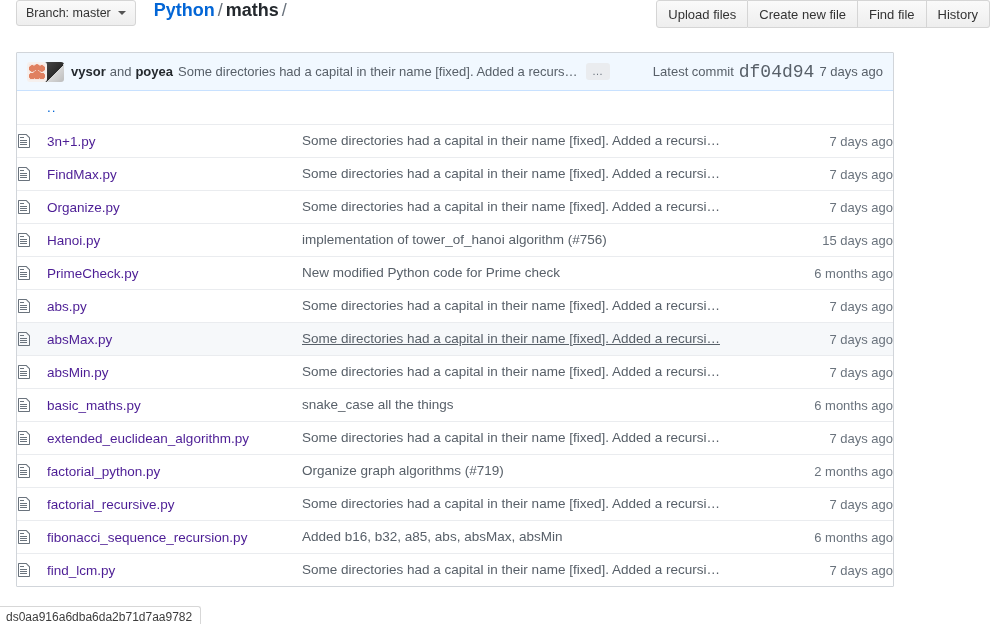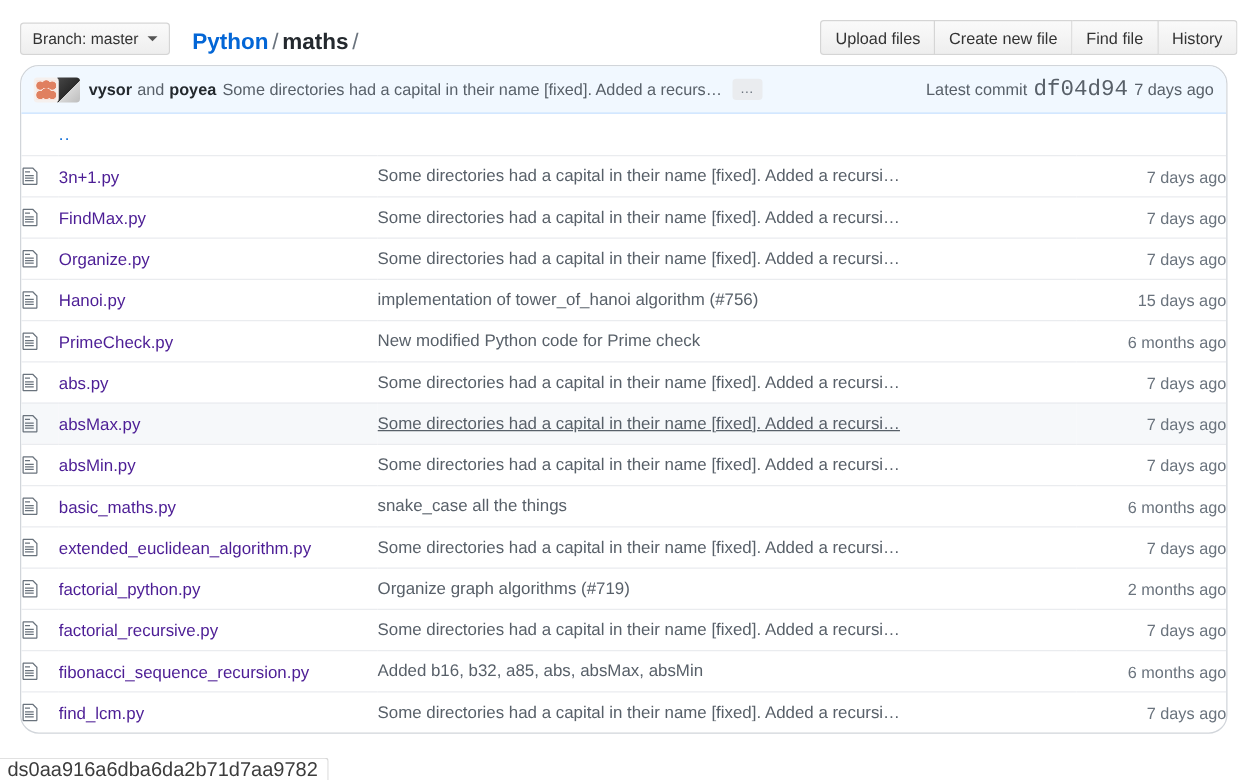--- a/index.html
+++ b/index.html
@@ -14,21 +14,21 @@
   }
 
   .page { position: relative; width: 998px; height: 624px; }
 
   
   .toolbar {
     position: absolute;
     left: 0; top: 0;
     width: 998px; height: 44px;
     display: flex;
-    align-items: flex-end;
+    align-items: flex-start;
     padding: 0 8px 0 16px;
   }
 
   .branch-btn {
     display: inline-flex;
     align-items: center;
     gap: 5px;
     height: 26px;
     padding: 0 9px;
     border: 1px solid #d5d5d5;
@@ -83,23 +83,23 @@
   }
   .btn-group .gbtn:last-child {
     border-top-right-radius: 3px;
     border-bottom-right-radius: 3px;
   }
 
   
   .filebox {
     position: absolute;
     left: 16px; top: 52px;
-    width: 966px;
+    width: 878px;
     border: 1px solid #d1d5da;
-    border-radius: 15px;
+    border-radius: 1px;
     background: #fff;
     overflow: hidden;
   }
 
   
   .commit-bar {
     display: flex;
     align-items: center;
     height: 38px;
     padding: 0 10px;
@@ -236,21 +236,21 @@
     position: absolute;
     left: 0; bottom: 0;
     max-width: 285px;
     height: 18px;
     padding: 1px 8px 0 6px;
     background: #ffffff;
     border: 1px solid #d7d7d7;
     border-left: none;
     border-bottom: none;
     border-top-right-radius: 3px;
-    font-size: 16px;
+    font-size: 12px;
     color: #3c3c3c;
     line-height: 18px;
     white-space: nowrap;
     overflow: hidden;
     font-family: "Liberation Sans", sans-serif;
   }
 </style>
 </head>
 <body>
 

